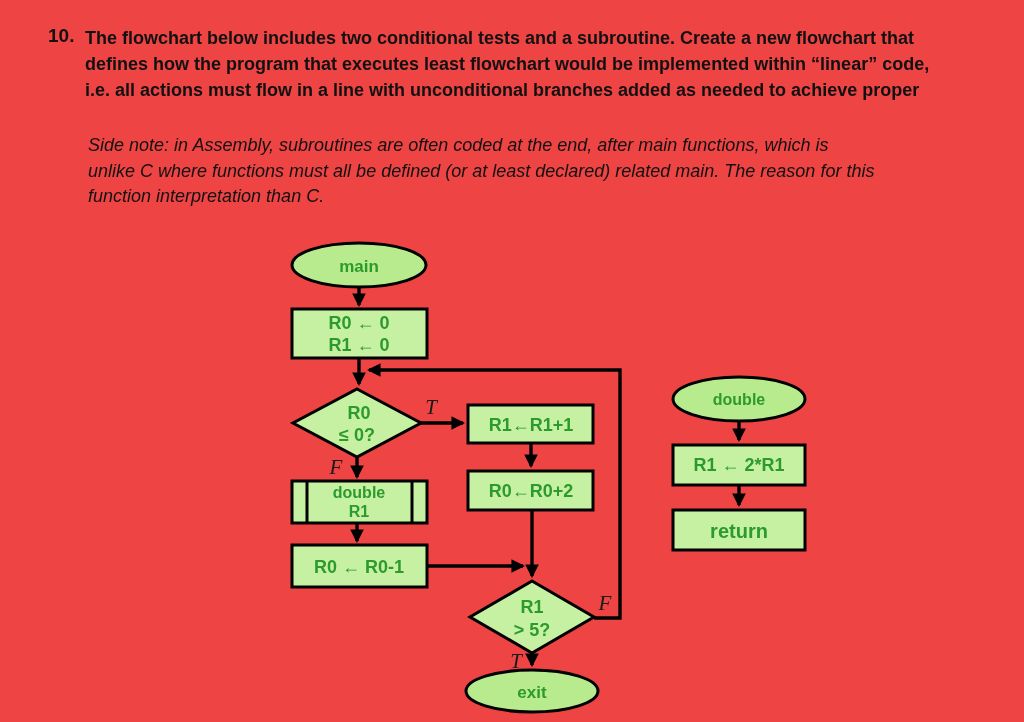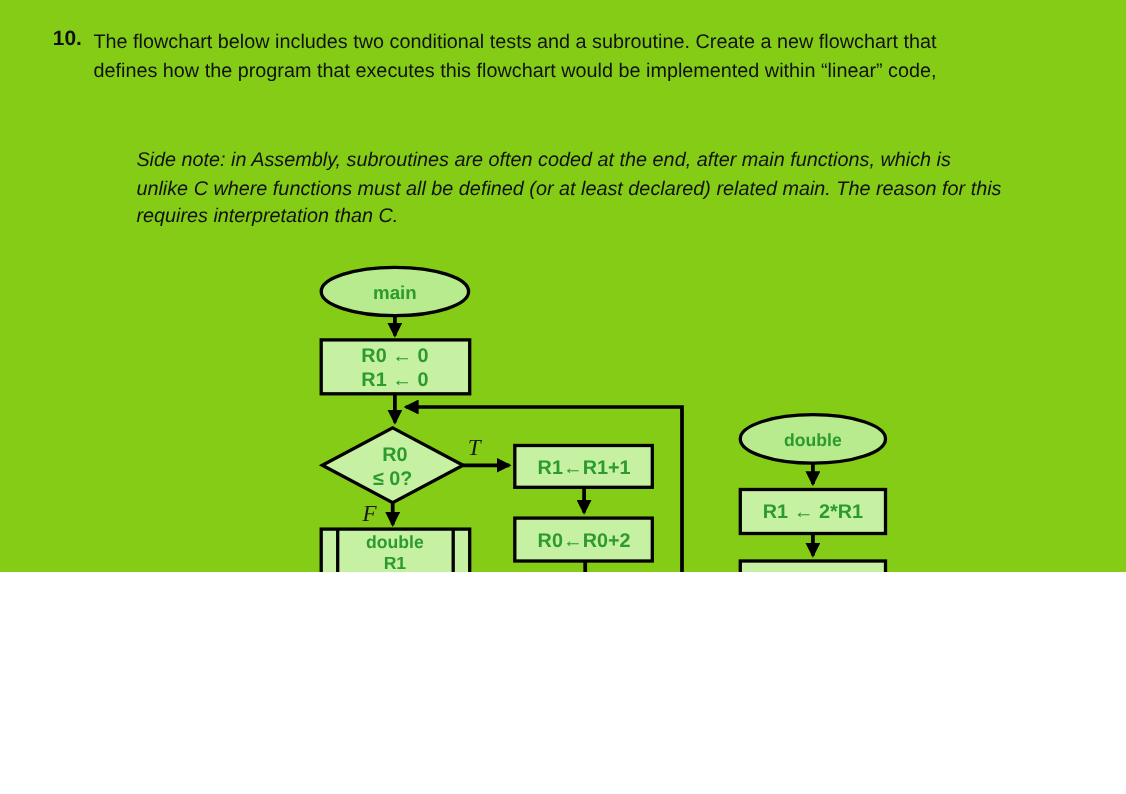--- a/index.html
+++ b/index.html
@@ -1,51 +1,51 @@
 <!DOCTYPE html>
 <html><head>
 <meta charset="utf-8">
 <style>
   html, body { margin: 0; padding: 0; background: #ffffff; }
   .page {
     position: relative;
     width: 1024px;
-    height: 520px;
-    background: #84cc16;
+    height: 722px;
+    background: #ef4444;
     overflow: hidden;
     font-family: "Liberation Sans", sans-serif;
     color: #111111;
   }
   .qnum {
     position: absolute;
     left: 48px;
     top: 25px;
     font-size: 19px;
     font-weight: bold;
     white-space: pre;
   }
   .qtext {
     position: absolute;
     left: 85px;
     top: 25px;
     width: 930px;
     font-size: 18px;
     line-height: 26px;
   }
-  .qtext .qline { white-space: pre; }
+  .qtext .qline { white-space: pre; font-weight: bold; }
   .sidenote {
     position: absolute;
     left: 88px;
     top: 133px;
     width: 930px;
     font-size: 18px;
     line-height: 25.5px;
     font-style: italic;
   }
-  .sidenote .snline { white-space: pre; margin-left: 36px; }
+  .sidenote .snline { white-space: pre; }
   svg.flow {
     position: absolute;
     left: 0;
     top: 0;
   }
   svg.flow .shape {
     stroke: #000000;
     stroke-width: 3;
   }
   svg.flow .conn {
@@ -68,27 +68,28 @@
 </style>
 </head>
 <body>
 
 <div class="page">
 
   <div class="qnum">10.</div>
 
   <div class="qtext">
     <div class="qline">The flowchart below includes two conditional tests and a subroutine. Create a new flowchart that</div>
-    <div class="qline">defines how the program that executes this flowchart would be implemented within “linear” code,</div>
+    <div class="qline">defines how the program that executes least flowchart would be implemented within “linear” code,</div>
+    <div class="qline">i.e. all actions must flow in a line with unconditional branches added as needed to achieve proper</div>
   </div>
 
   <div class="sidenote">
     <div class="snline">Side note: in Assembly, subroutines are often coded at the end, after main functions, which is</div>
     <div class="snline">unlike C where functions must all be defined (or at least declared) related main. The reason for this</div>
-    <div class="snline">requires interpretation than C.</div>
+    <div class="snline">function interpretation than C.</div>
   </div>
 
   <svg class="flow" width="1024" height="722" viewBox="0 0 1024 722">
     <defs>
       <marker id="ah" viewBox="0 0 10 10" refX="8.5" refY="5" markerWidth="4" markerHeight="4" orient="auto-start-reverse">
         <path d="M0,0 L10,5 L0,10 z" fill="#000000"></path>
       </marker>
     </defs>
 
     <line class="conn" x1="359" y1="288" x2="359" y2="305" marker-end="url(#ah)"></line>

